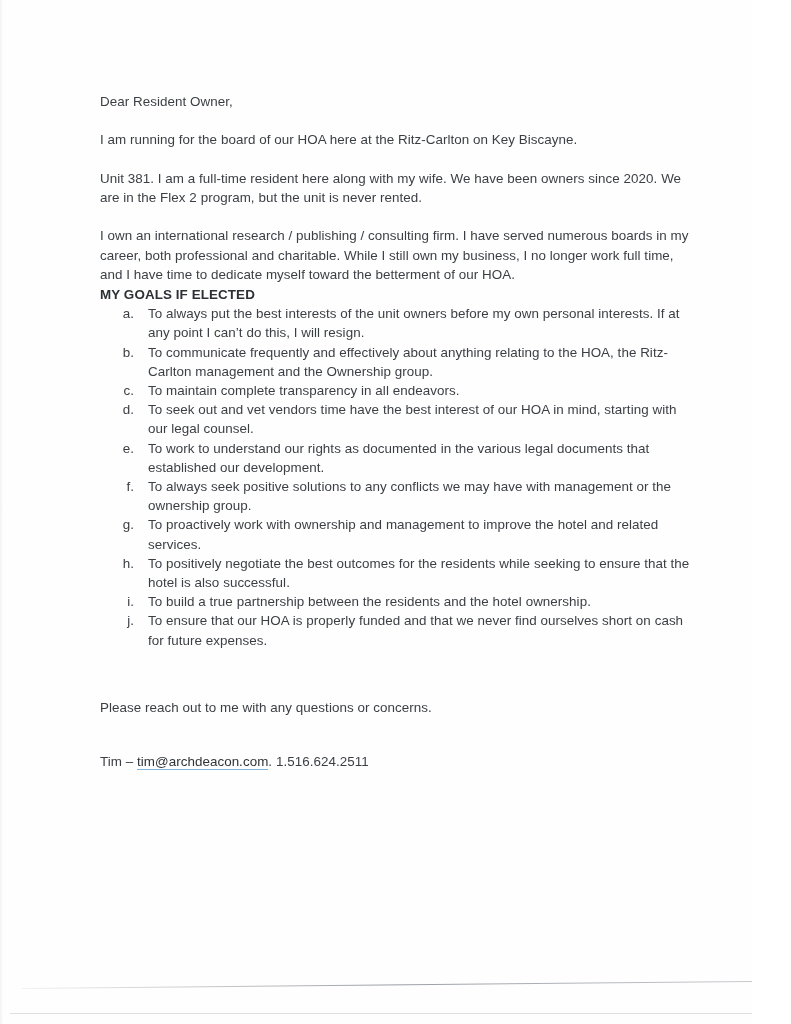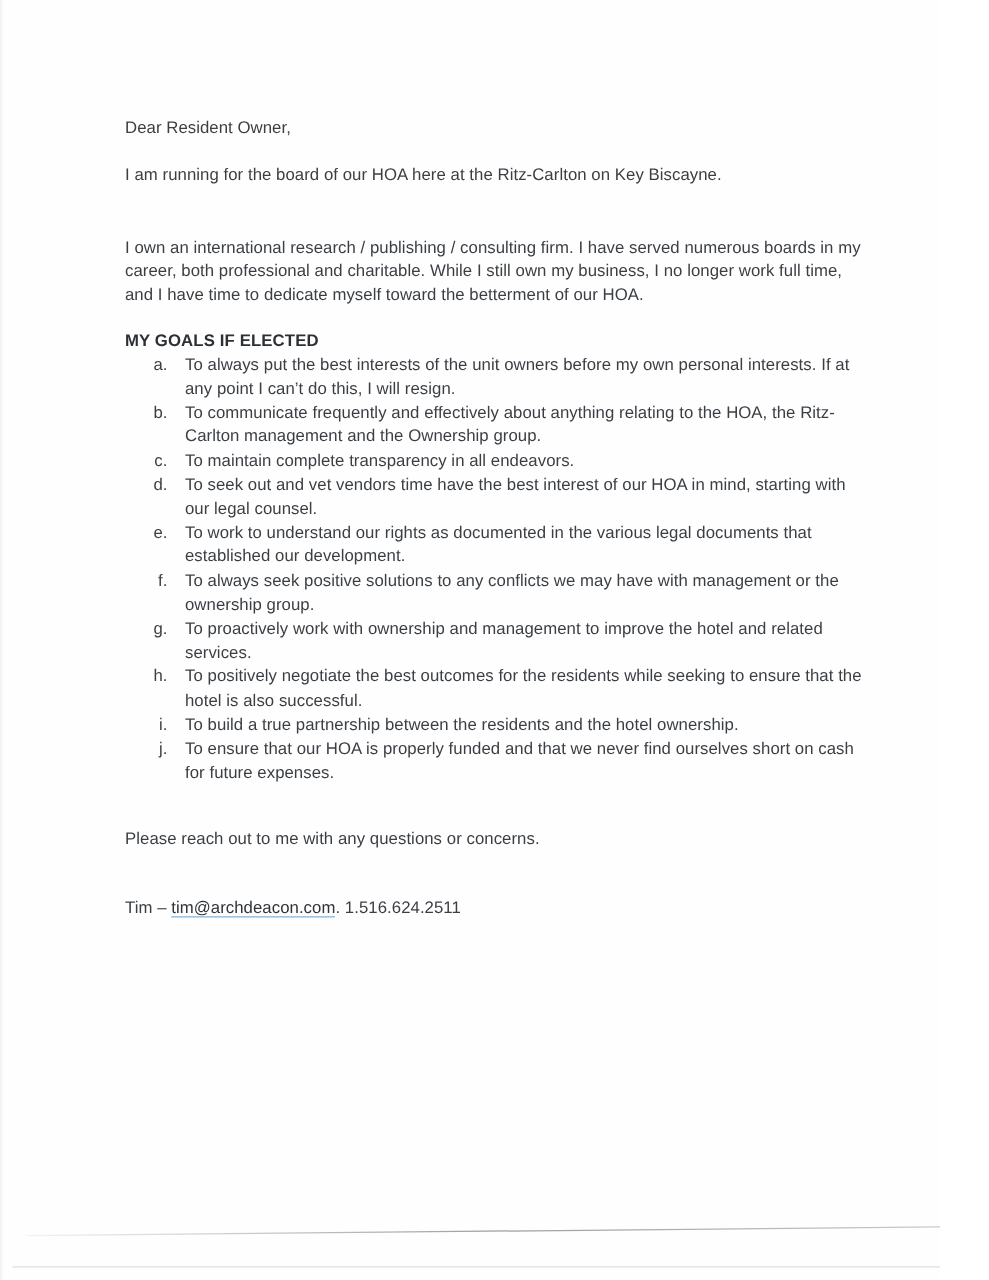--- a/index.html
+++ b/index.html
@@ -42,21 +42,21 @@
   .spacer-line {
     height: 19.2px;
   }
   .bold {
     font-weight: bold;
     color: #2c3034;
   }
   .goals-heading {
     font-weight: bold;
     color: #2c3034;
-    margin-top: 17px;
+    margin-top: 1px;
     letter-spacing: 0.1px;
   }
   ol.goals {
     list-style: none;
     margin: 0;
     padding: 0;
   }
   ol.goals > li {
     position: relative;
     padding-left: 48px;
@@ -67,21 +67,21 @@
     left: 0;
     top: 0;
     width: 34px;
     text-align: right;
     color: #3b3f44;
   }
   ol.goals > li .txt {
     display: block;
   }
   .closing {
-    margin-top: 34px;
+    margin-top: 48px;
   }
   .signature {
     margin-top: 35px;
   }
   a.email {
     color: #2f3337;
     text-decoration: none;
     border-bottom: 1.5px solid #7fb4dc;
     padding-bottom: 0px;
   }
@@ -123,20 +123,21 @@
 
     <div class="para">Dear Resident Owner,</div>
 
     <div class="spacer-line"></div>
 
     <div class="para">I am running for the board of our HOA here at the Ritz-Carlton on Key Biscayne.</div>
 
     <div class="spacer-line"></div>
 
 
+    <div class="para">Unit 381. I am a full-time resident here along with my wife. We have been owners since 2020. We are in the Flex 2 program, but the unit is never rented.</div>
 
     <div class="spacer-line"></div>
 
     <div class="para">I own an international research / publishing / consulting firm. I have served numerous boards in my career, both professional and charitable. While I still own my business, I no longer work full time, and I have time to dedicate myself toward the betterment of our HOA.</div>
 
     <div class="para goals-heading">MY GOALS IF ELECTED</div>
 
     <ol class="goals">
       <li>
         <span class="marker">a.</span>

